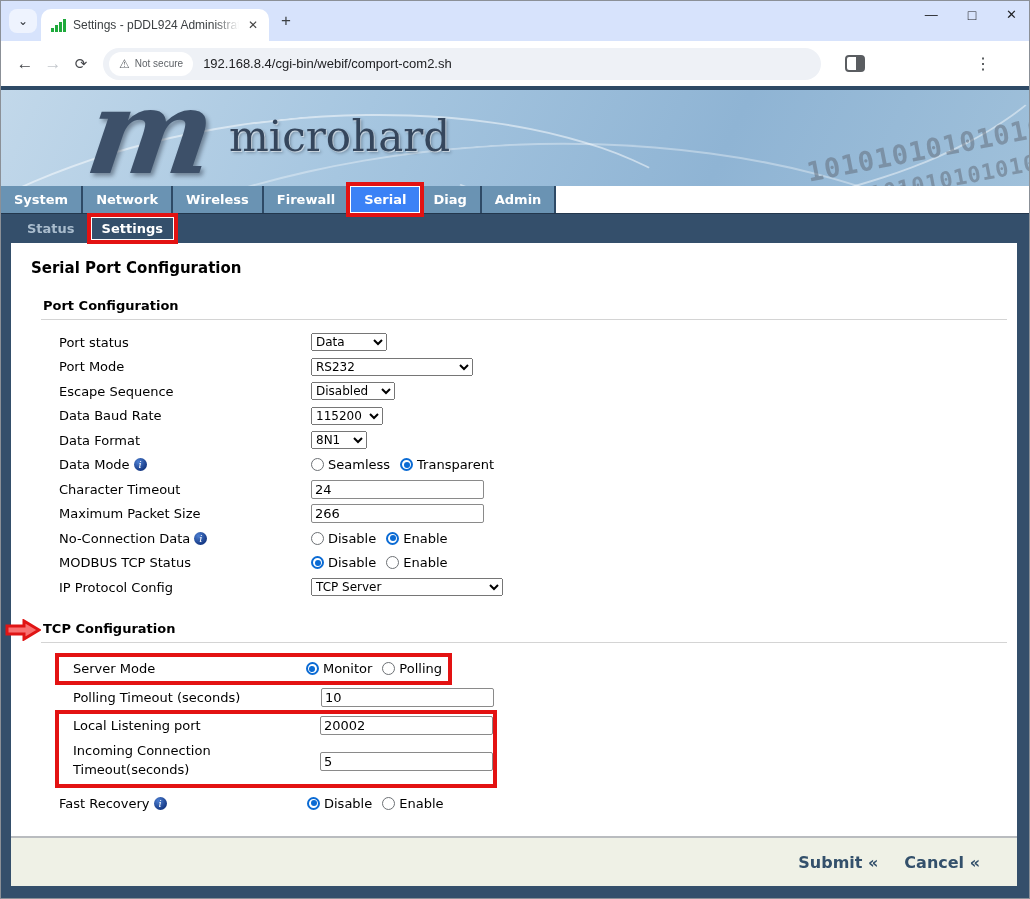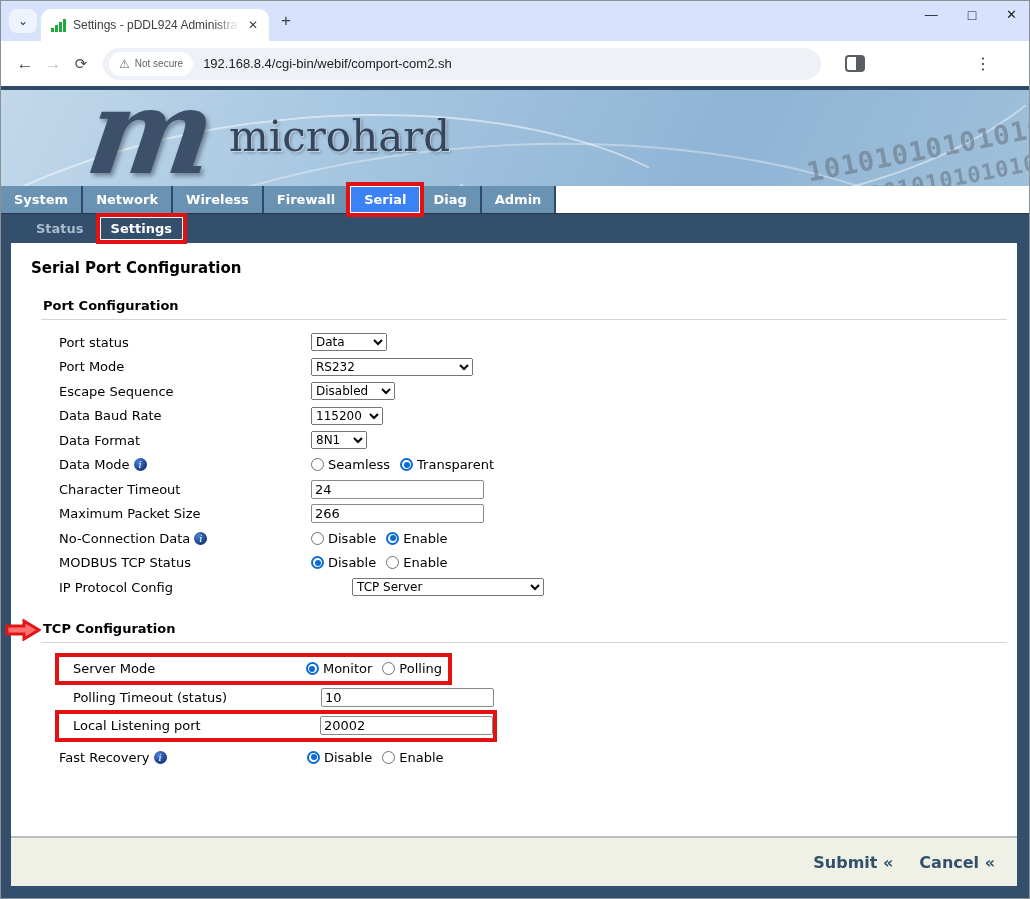--- a/index.html
+++ b/index.html
@@ -49,59 +49,59 @@
   .binary { position:absolute; font-family:"DejaVu Sans Mono", monospace; color:rgba(100,112,125,.55); font-weight:bold; }
   .b1 { right:-18px; top:44px; font-size:27px; transform:rotate(-11deg); letter-spacing:1px; }
   .b2 { right:-10px; top:76px; font-size:22px; transform:rotate(-11deg); letter-spacing:1px; }
   .b3 { right:120px; top:96px; font-size:18px; transform:rotate(-9deg); color:rgba(110,120,130,.45); }
 
   
   .mainnav { height:28px; background:#fff; display:flex; border-bottom:1px solid #23374d; }
   .mainnav a { display:flex; align-items:center; padding:0 13px; background:#6a93b3; color:#fff; font-weight:bold;
                font-size:13px; text-decoration:none; border-right:2px solid #2e4a66; font-family:"DejaVu Sans", sans-serif; }
   .mainnav a.active { background:#3b82f6; border:1px solid #fff; outline:4px solid #e31212; position:relative; z-index:5; }
-  .subnav { height:29px; background:#344f6b; display:flex; align-items:center; padding-left:25px; }
+  .subnav { height:29px; background:#344f6b; display:flex; align-items:center; padding-left:16px; }
   .subnav a { display:flex; align-items:center; padding:3px 10px; font-weight:bold; font-size:13px; text-decoration:none;
               color:#a9bccd; font-family:"DejaVu Sans", sans-serif; }
   .subnav a.active { background:#344f6b; color:#fff; border:1px solid #fff; outline:4px solid #e31212; position:relative; z-index:5; margin-left:6px; }
 
   
   .frame { border-left:10px solid #344f6b; border-right:12px solid #344f6b; }
   .content { background:#fff; height:593px; font-family:"DejaVu Sans", sans-serif; color:#000; position:relative; }
   .page-title { font-size:15px; font-weight:bold; padding:16px 0 0 20px; }
   .sec-head { font-size:13px; font-weight:bold; margin:21px 0 0 32px; position:relative; }
   .sec-rule { border:0; border-top:1px solid #d4d4d4; margin:6px 10px 10px 30px; }
   .row { display:flex; align-items:center; min-height:24.5px; margin-left:48px; }
   .row .lbl { width:252px; font-size:13px; display:flex; align-items:center; gap:4px; }
   .info-icon { width:13px; height:13px; border-radius:50%; background:radial-gradient(circle at 35% 30%,#4d7fd2,#163a86 70%);
                color:#fff; font-family:"DejaVu Serif", serif; font-style:italic; font-size:10px; line-height:13px;
                text-align:center; display:inline-block; cursor:pointer; }
   select { font-size:12px; font-family:"DejaVu Sans", sans-serif; }
   .sel-portstatus{width:76px;} .sel-portmode{width:162px;} .sel-escape{width:84px;}
-  .sel-baud{width:72px;} .sel-format{width:56px;} .sel-ip{width:192px;margin-left:41px;}
+  .sel-baud{width:72px;} .sel-format{width:56px;} .sel-ip{width:192px;}
   input[type=text] { width:173px; height:19px; font-size:13px; font-family:"DejaVu Sans", sans-serif;
                      border:1px solid #8a8a8a; border-radius:2px; padding:0 3px; }
   .radios { display:flex; align-items:center; gap:4px; font-size:13px; }
   .radios .opt { display:flex; align-items:center; gap:4px; margin-right:6px; cursor:pointer; }
   .radio { width:13px; height:13px; border-radius:50%; border:1px solid #6d7175; background:#fff; display:inline-block; }
   .radio.checked { border:2px solid #0b6bd4; position:relative; }
   .radio.checked::after { content:""; position:absolute; left:1.5px; top:1.5px; width:6px; height:6px; border-radius:50%; background:#0b6bd4; }
 
   .arrow-icon { position:absolute; left:-38px; top:-2px; }
   .redbox { border:4px solid #e31212; margin-left:44px; }
   .redbox .row { margin-left:0; padding-left:14px; }
   .redbox .lbl { width:248px; }
   .rb-server { width:397px; margin-top:8px; }
   .rb-ports  { width:442px; }
   .lbl2 { line-height:1.45; font-size:13px; width:248px; }
   .row.tall { min-height:46px; }
 
   
   .divider { height:2px; background:#b9bcbf; }
-  .footer { height:48px; background:#eff1e6; display:flex; align-items:center; justify-content:flex-end; gap:26px; padding-right:22px;text-align:right; }
+  .footer { height:48px; background:#eff1e6; display:flex; align-items:center; justify-content:flex-end; gap:26px; padding-right:37px;text-align:right; }
   .footer a { font-family:"DejaVu Sans", sans-serif; font-size:16px; font-weight:bold; color:#33506b; text-decoration:none; cursor:pointer; }
   .bottombar { height:14px; background:#344f6b; }
 </style>
 </head>
 <body>
 
 <div class="titlebar">
   <div class="tabsearch">
     <span>⌄</span>
   </div>
@@ -288,29 +288,36 @@
         </span>
         <span class="opt">
           <span class="radio"></span>
           <span>Polling</span>
         </span>
       </span>
     </div>
   </div>
 
   <div class="row" style="margin-left:62px;">
-    <span class="lbl" style="width:248px;">Polling Timeout (status)</span>
+    <span class="lbl" style="width:248px;">Polling Timeout (seconds)</span>
     <input type="text" value="10" style="">
   </div>
 
   <div class="redbox rb-ports">
     <div class="row">
       <span class="lbl">Local Listening port</span>
       <input type="text" value="20002" style="">
     </div>
+    <div class="row tall">
+      <span class="lbl2">
+        <span>Incoming Connection</span><br>
+        <span>Timeout(seconds)</span>
+      </span>
+      <input type="text" value="5" style="">
+    </div>
   </div>
 
   <div class="row" style="margin-top:3px;">
     <span class="lbl" style="width:248px;">
       <span>Fast Recovery</span>
       <span class="info-icon">i</span>
     </span>
     <span class="radios">
       <span class="opt">
         <span class="radio checked"></span>

